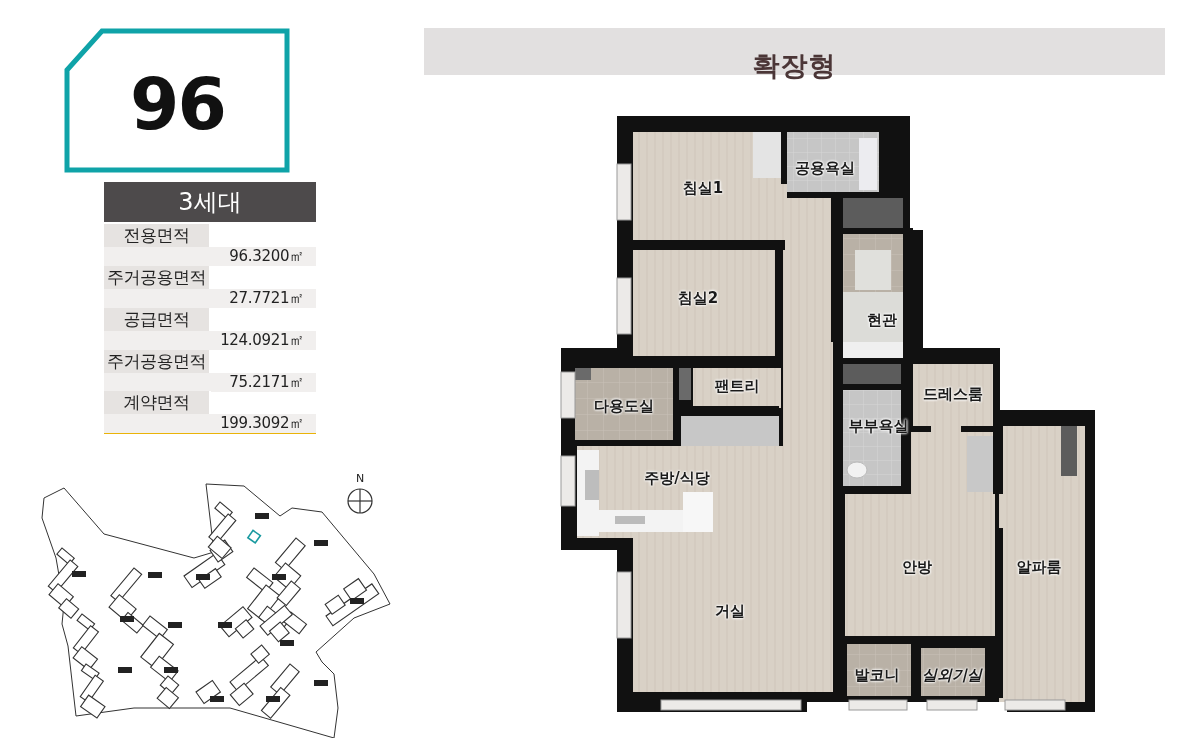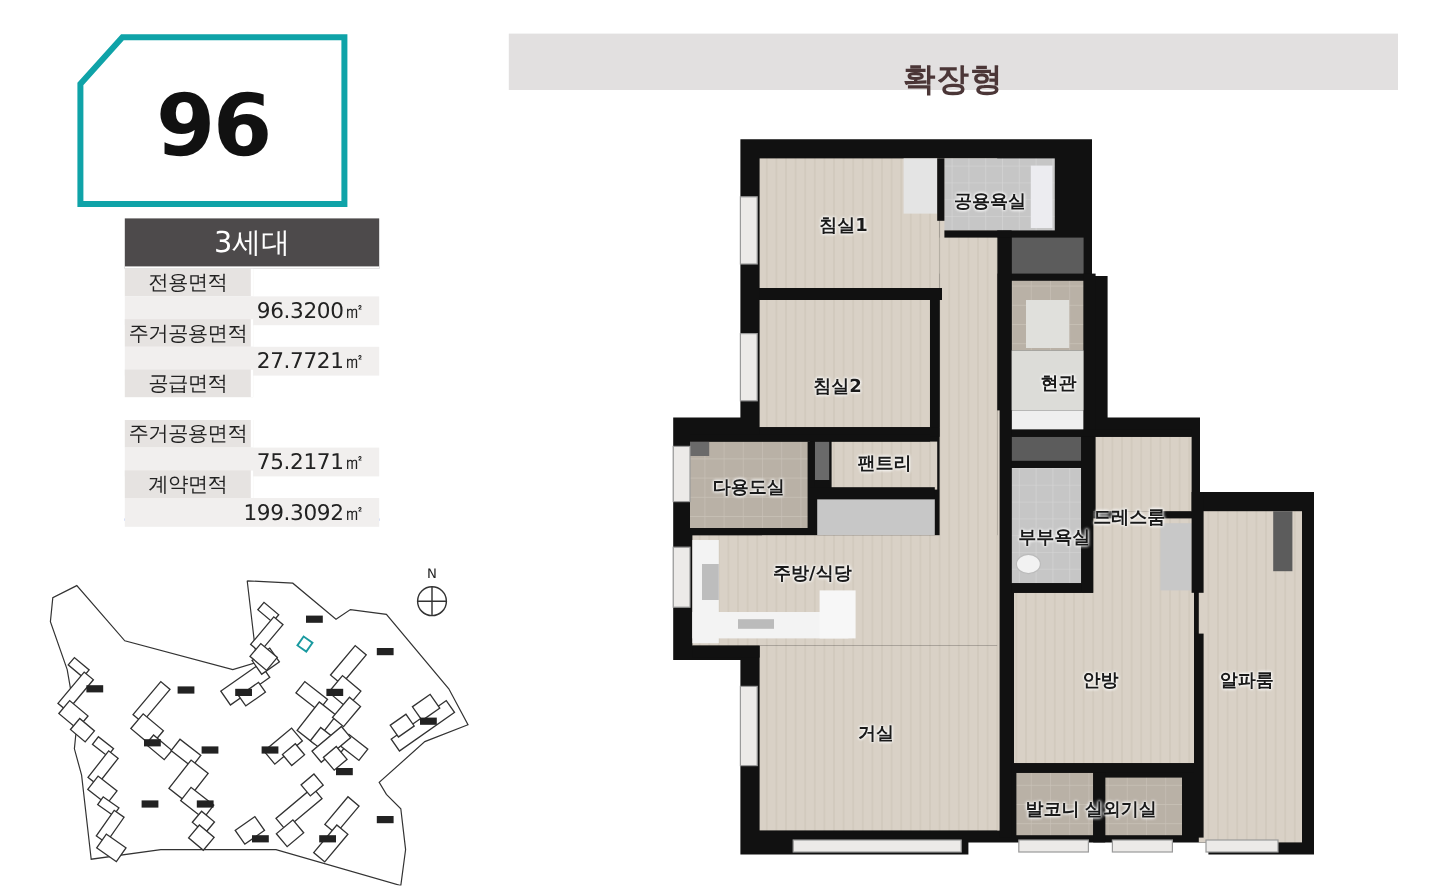--- a/index.html
+++ b/index.html
@@ -14,22 +14,22 @@
     font-size: 71px; font-weight: 600; color: #111; letter-spacing: -2px; padding-top: 6px; }
 
   
   .area-table { position: absolute; left: 64px; top: 182px; width: 252px; padding-left: 40px; }
   .area-table .hdr { height: 42px; background: #4d4a4b; color: #fff; font-size: 24px;
     display: flex; align-items: center; justify-content: center; border-bottom: 2px solid #ffffff; }
   .area-row { display: flex; height: 42px; border-bottom: 2px solid #ffffff; flex-direction: column; }
   .area-row .k { width: 107px; background: #e6e3e1; display: flex; align-items: center; justify-content: center;
     font-size: 17px; color: #222; border-right: 2px solid #ffffff; letter-spacing: -0.5px; }
   .area-row .v { flex: 1; background: #f1efee; display: flex; align-items: center; justify-content: flex-end;
-    padding-right: 12px; font-size: 18px; color: #222; letter-spacing: -0.3px; }
-  .area-row:last-child { border-bottom: 2px solid #1d4ed8; }
+    padding-right: 12px; font-size: 15px; color: #222; letter-spacing: -0.3px; }
+  .area-row:last-child { border-bottom: 2px solid #eab308; justify-content: center; }
 
   
   .site-map { position: absolute; left: 34px; top: 476px; width: 370px; height: 262px; }
   .compass { position: absolute; left: 342px; top: 472px; width: 36px; height: 44px; }
   .compass .n { position: absolute; left: 0; top: 0; width: 100%; text-align: center; font-size: 11px; color: #222; }
 
   
   .type-header { position: absolute; left: 424px; top: 28px; width: 741px; height: 47px; background: #e2e0e0;
     display: flex; align-items: center; justify-content: center; }
   .type-header span { font-size: 27px; color: #4b3637; font-weight: 600; letter-spacing: 1px; margin-top: 29px; }
@@ -55,20 +55,21 @@
   <div class="area-row">
     <div class="k">전용면적</div>
     <div class="v">96.3200㎡</div>
   </div>
   <div class="area-row">
     <div class="k">주거공용면적</div>
     <div class="v">27.7721㎡</div>
   </div>
   <div class="area-row">
     <div class="k">공급면적</div>
+    <div class="v">124.0921㎡</div>
   </div>
   <div class="area-row">
     <div class="k">주거공용면적</div>
     <div class="v">75.2171㎡</div>
   </div>
   <div class="area-row">
     <div class="k">계약면적</div>
     <div class="v">199.3092㎡</div>
   </div>
 </div>
@@ -295,25 +296,25 @@
       <rect x="62" y="462" width="14" height="66"></rect>
       <rect x="106" y="590" width="140" height="10"></rect>
       <rect x="294" y="590" width="58" height="10"></rect>
       <rect x="372" y="590" width="50" height="10"></rect>
       <rect x="450" y="590" width="60" height="10"></rect>
     </g>
   </svg>
 
   <div class="room-label" style="left:148px; top:78px;">침실1</div>
   <div class="room-label" style="left:270px; top:58px;">공용욕실</div>
-  <div class="room-label" style="left:143px; top:212px;">침실2</div>
+  <div class="room-label" style="left:143px; top:188px;">침실2</div>
   <div class="room-label" style="left:327px; top:210px;">현관</div>
   <div class="room-label" style="left:182px; top:276px;">팬트리</div>
   <div class="room-label" style="left:69px; top:296px;">다용도실</div>
-  <div class="room-label" style="left:386px; top:284px;margin-top:37px;">드레스룸</div>
-  <div class="room-label" style="left:318px; top:338px;padding-left:11px;">부부욕실</div>
+  <div class="room-label" style="left:398px; top:284px;">드레스룸</div>
+  <div class="room-label" style="left:318px; top:316px;padding-left:11px;">부부욕실</div>
   <div class="room-label" style="left:122px; top:368px;">주방/식당</div>
   <div class="room-label" style="left:175px; top:501px;">거실</div>
   <div class="room-label" style="left:362px; top:457px;">안방</div>
   <div class="room-label" style="left:484px; top:457px;">알파룸</div>
   <div class="room-label" style="left:322px; top:565px;">발코니</div>
-  <div class="room-label" style="left:379px; top:565px;">실외기실</div>
+  <div class="room-label" style="left:397px; top:565px;font-style:italic;">실외기실</div>
 </div>
 
 </body></html>

